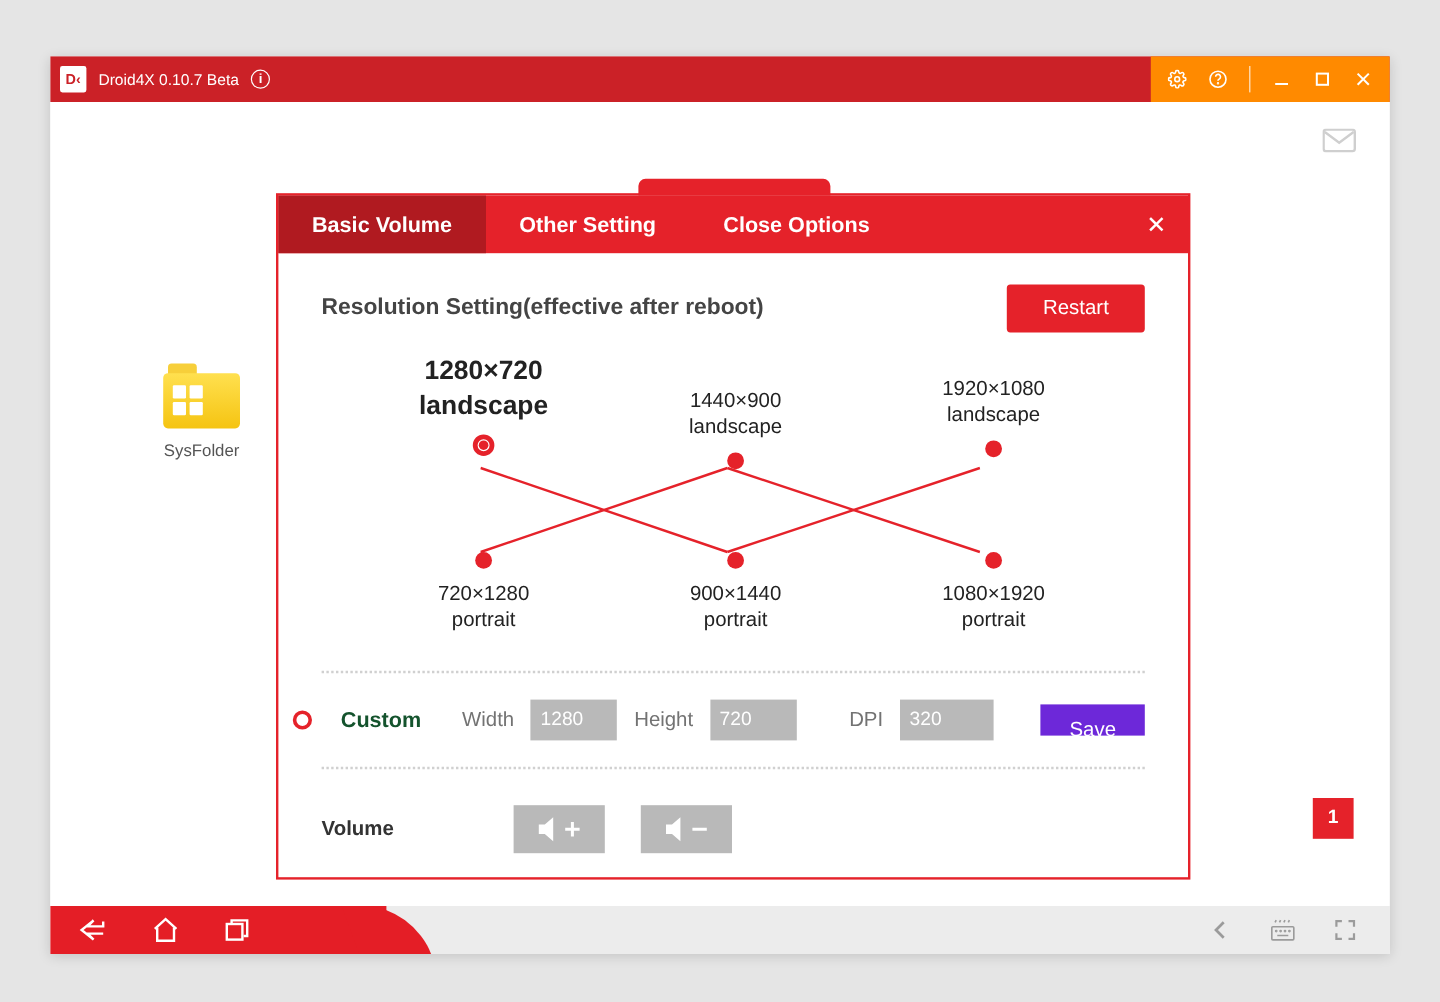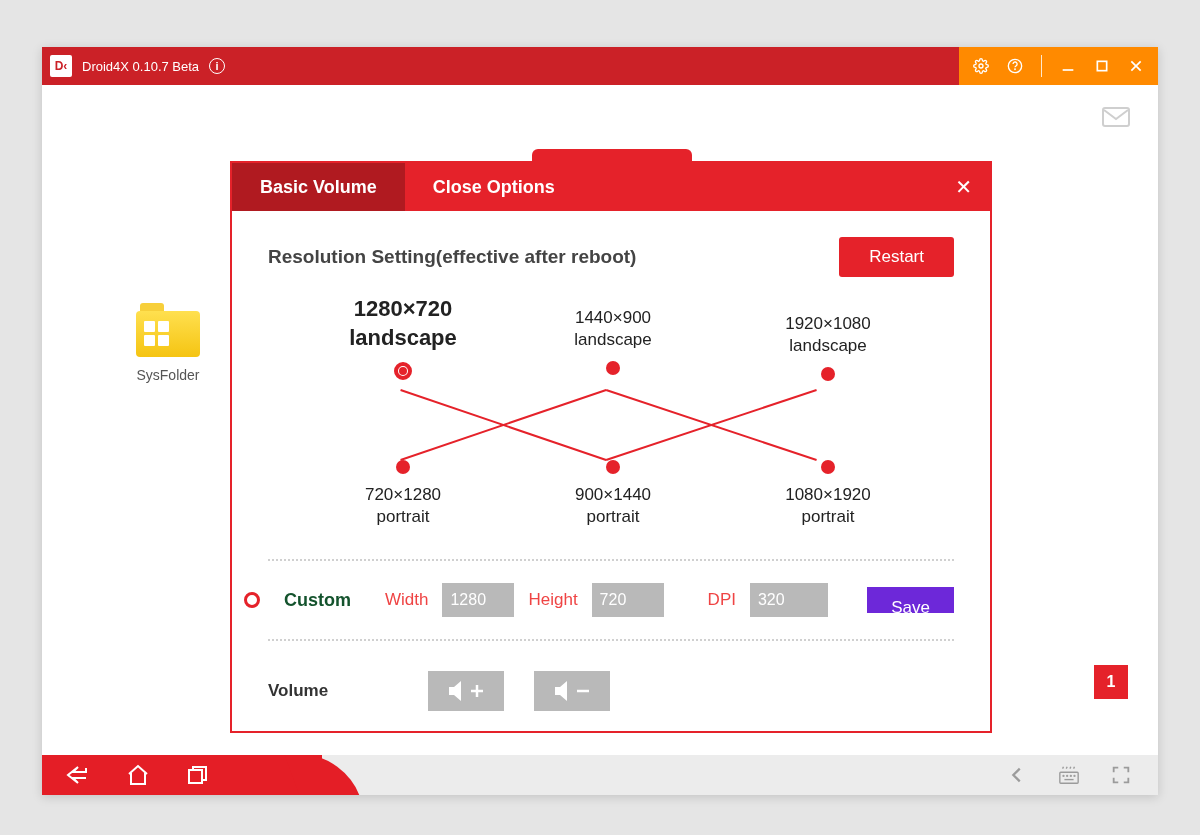--- a/index.html
+++ b/index.html
@@ -66,21 +66,21 @@
 .node.selected { width:18px; height:18px; border:4px solid #e5222a; background:#fff; position:relative; }
 .node.selected::after{ content:""; position:absolute; left:50%; top:50%; width:8px; height:8px; background:#e5222a; border-radius:50%; transform:translate(-50%,-50%); }
 
 .resolutions svg { position:absolute; left:0; top:0; width:100%; height:100%; pointer-events:none; }
 
 .dashed-sep { border:none; border-top:2px dotted #d0d0d0; margin:16px 0; }
 
 .custom-row { display:flex; align-items:center; gap:14px; padding:6px 0; }
 .radio { width:16px; height:16px; border:3px solid #e5222a; border-radius:50%; flex-shrink:0; margin-left:-24px; margin-right:10px; }
 .custom-label { font-size:18px; font-weight:bold; color:#14532d; margin-right:20px; }
-.field-label { font-size:17px; color:#ef4444; }
+.field-label { font-size:17px; color:#737373; }
 .num-input { width:72px; height:34px; background:#b9b9b9; border:none; color:#fff; font-size:16px; padding:0 8px; text-align:left; }
 .dpi-input { width:78px; }
 .save-btn { background:#6d28d9; color:#fff; border:none; height:26px; padding:11px 24px; font-size:17px; margin-left:auto; cursor:pointer; }
 
 .volume-row { display:flex; align-items:center; gap:30px; padding-top:14px; }
 .volume-label { font-size:17px; font-weight:bold; color:#333; width:130px; }
 .vol-btn { width:76px; height:40px; background:#b9b9b9; border:none; display:flex; align-items:center; justify-content:center; cursor:pointer; color:#fff; }
 
 svg { display:block; }
 </style>
@@ -150,20 +150,21 @@
       </div>
       <div class="folder-label">SysFolder</div>
     </div>
 
     <div class="badge">1</div>
 
     <div class="dialog">
       <div class="tab-sheet"></div>
       <div class="d-header">
         <div class="tab active">Basic Volume</div>
+        <div class="tab">Other Setting</div>
         <div class="tab">Close Options</div>
         <div class="close">✕</div>
       </div>
 
       <div class="d-body">
         <div class="section-title-row">
           <div class="section-title">Resolution Setting(effective after reboot)</div>
           <button class="restart-btn">Restart</button>
         </div>
 
@@ -174,21 +175,21 @@
               <line x1="325" y1="95" x2="115" y2="165"></line>
               <line x1="325" y1="95" x2="540" y2="165"></line>
               <line x1="540" y1="95" x2="325" y2="165"></line>
             </g>
           </svg>
 
           <div class="res-col top active" style="left:50px; top:0; width:130px">
             <div class="res-label"><span>1280×720</span><br><span>landscape</span></div>
             <div class="node selected"></div>
           </div>
-          <div class="res-col top" style="left:260px; top:12px; width:130px">
+          <div class="res-col top" style="left:260px; top:28px; width:130px">
             <div class="res-label"><span>1440×900</span><br><span>landscape</span></div>
             <div class="node"></div>
           </div>
           <div class="res-col top" style="left:475px; top:18px; width:130px">
             <div class="res-label"><span>1920×1080</span><br><span>landscape</span></div>
             <div class="node"></div>
           </div>
 
           <div class="res-col bot" style="left:50px; top:155px; width:130px">
             <div class="node"></div>

